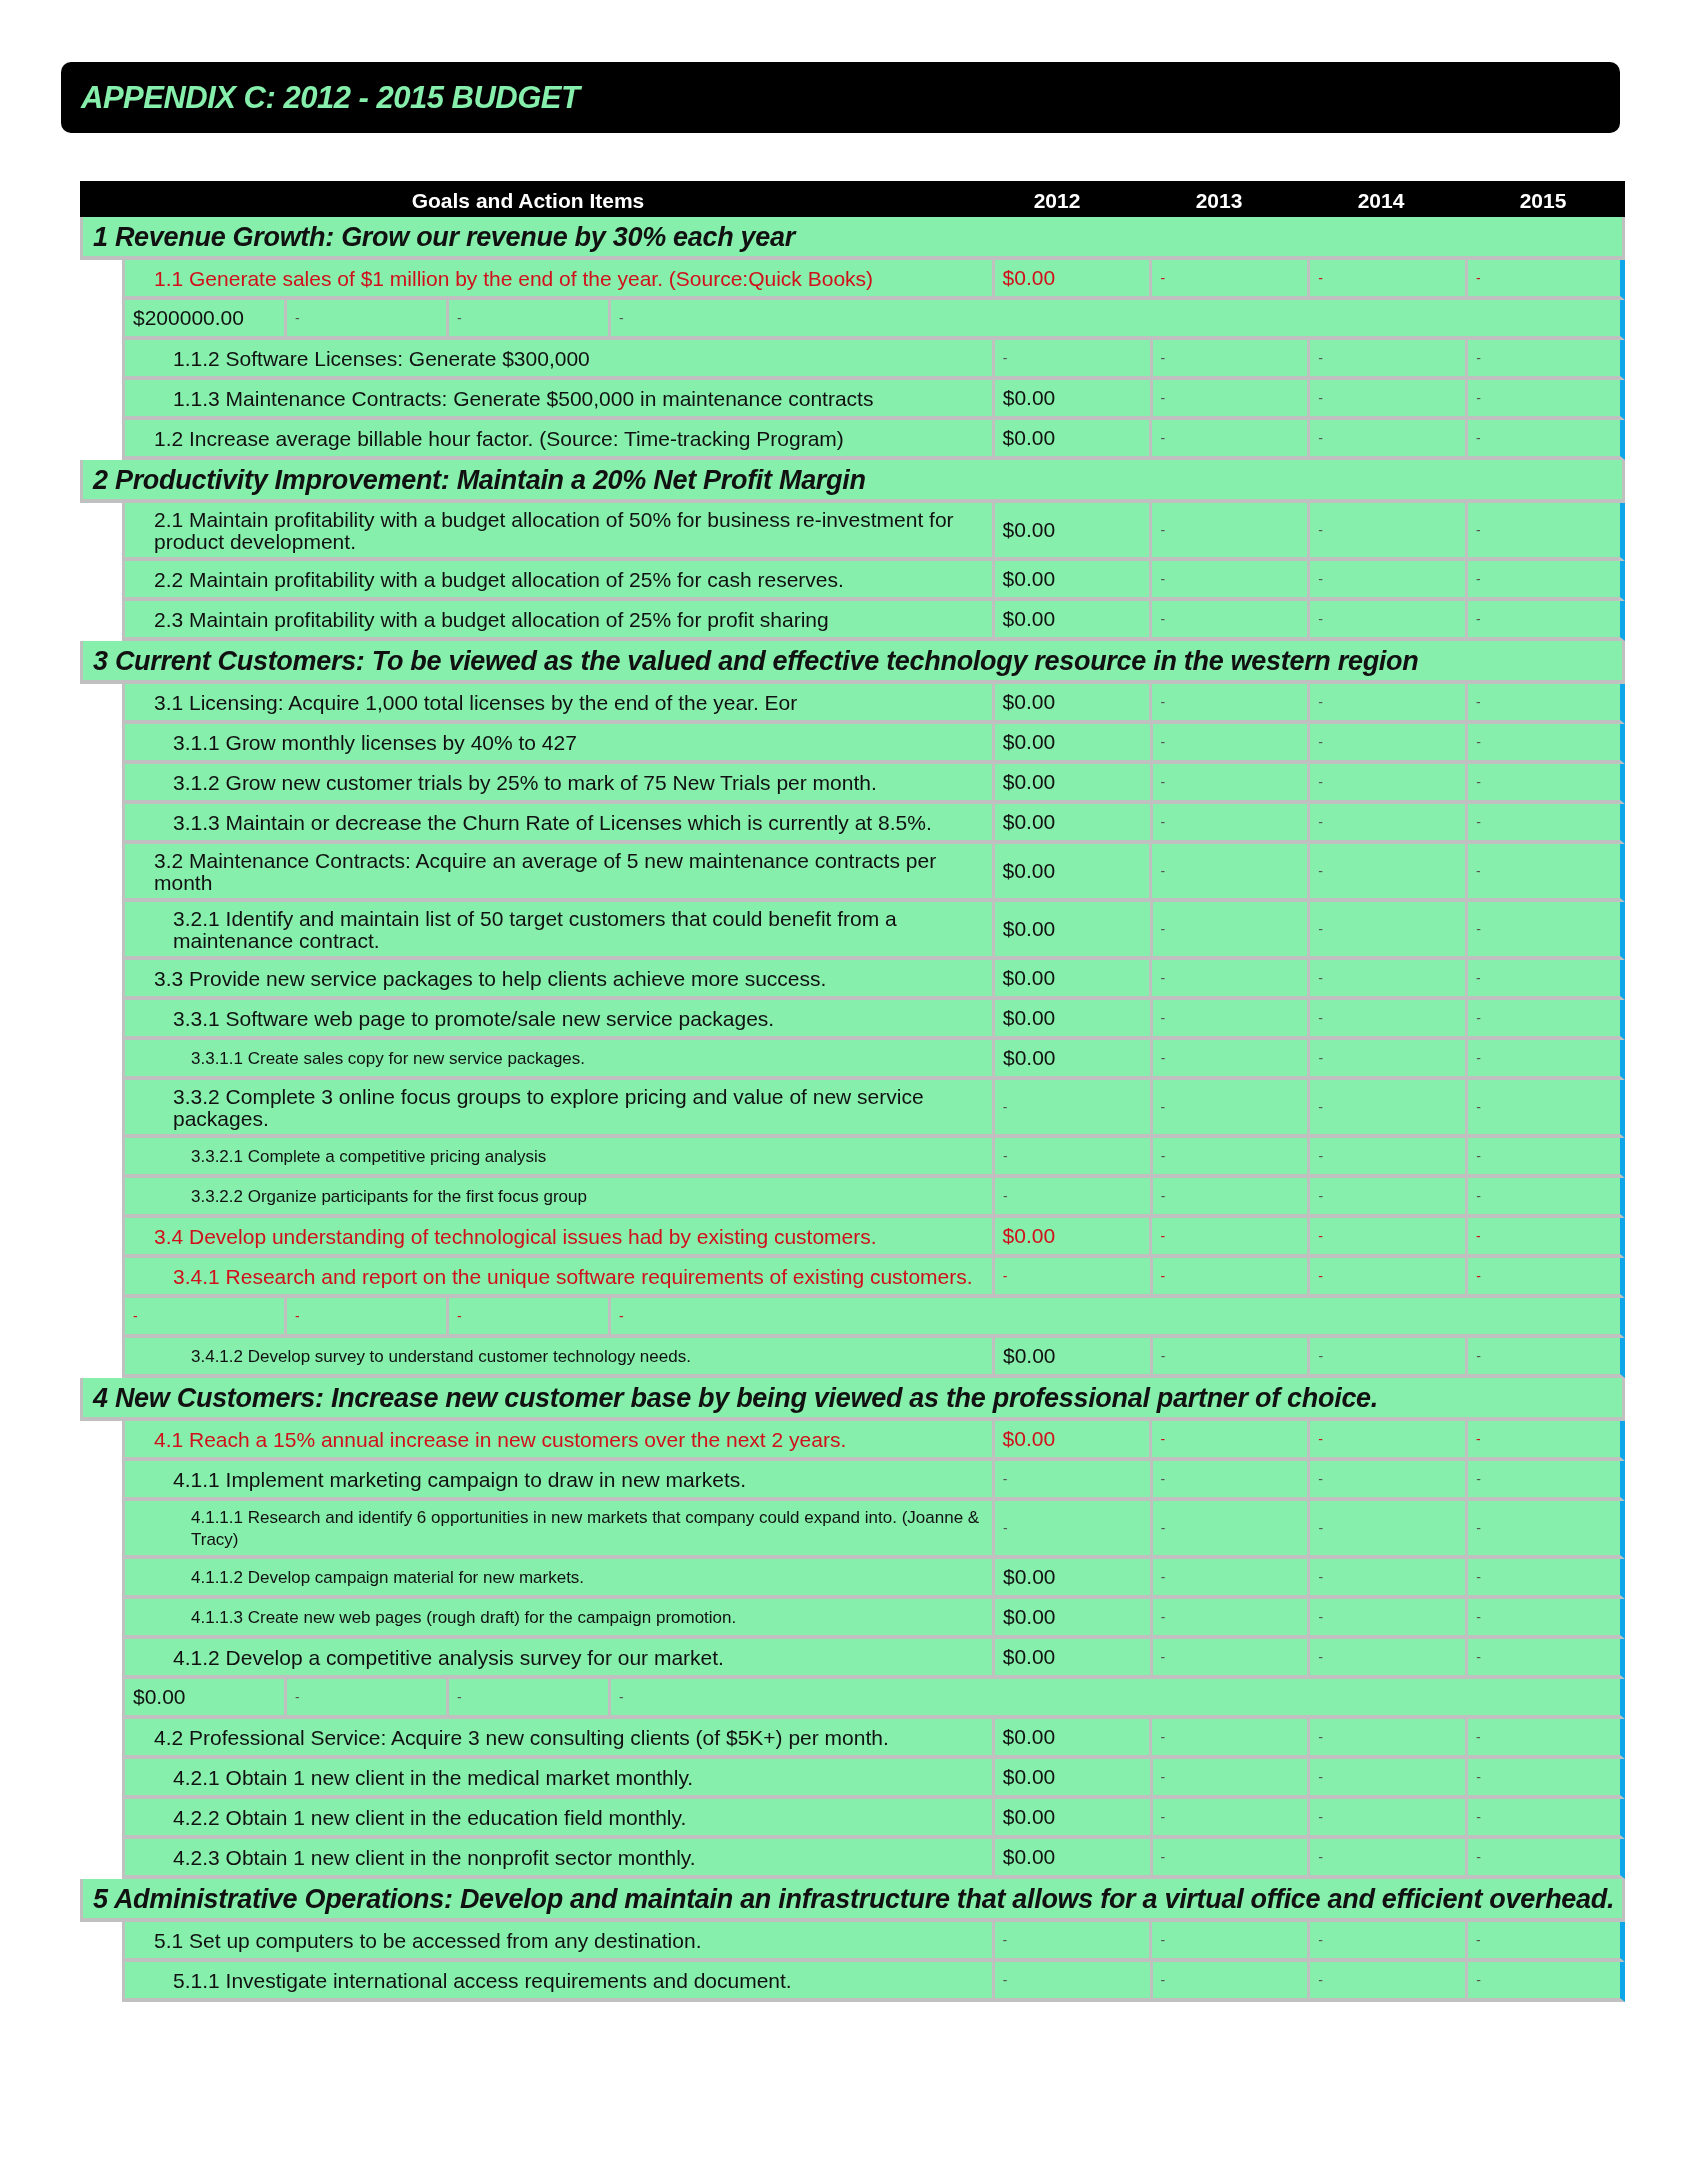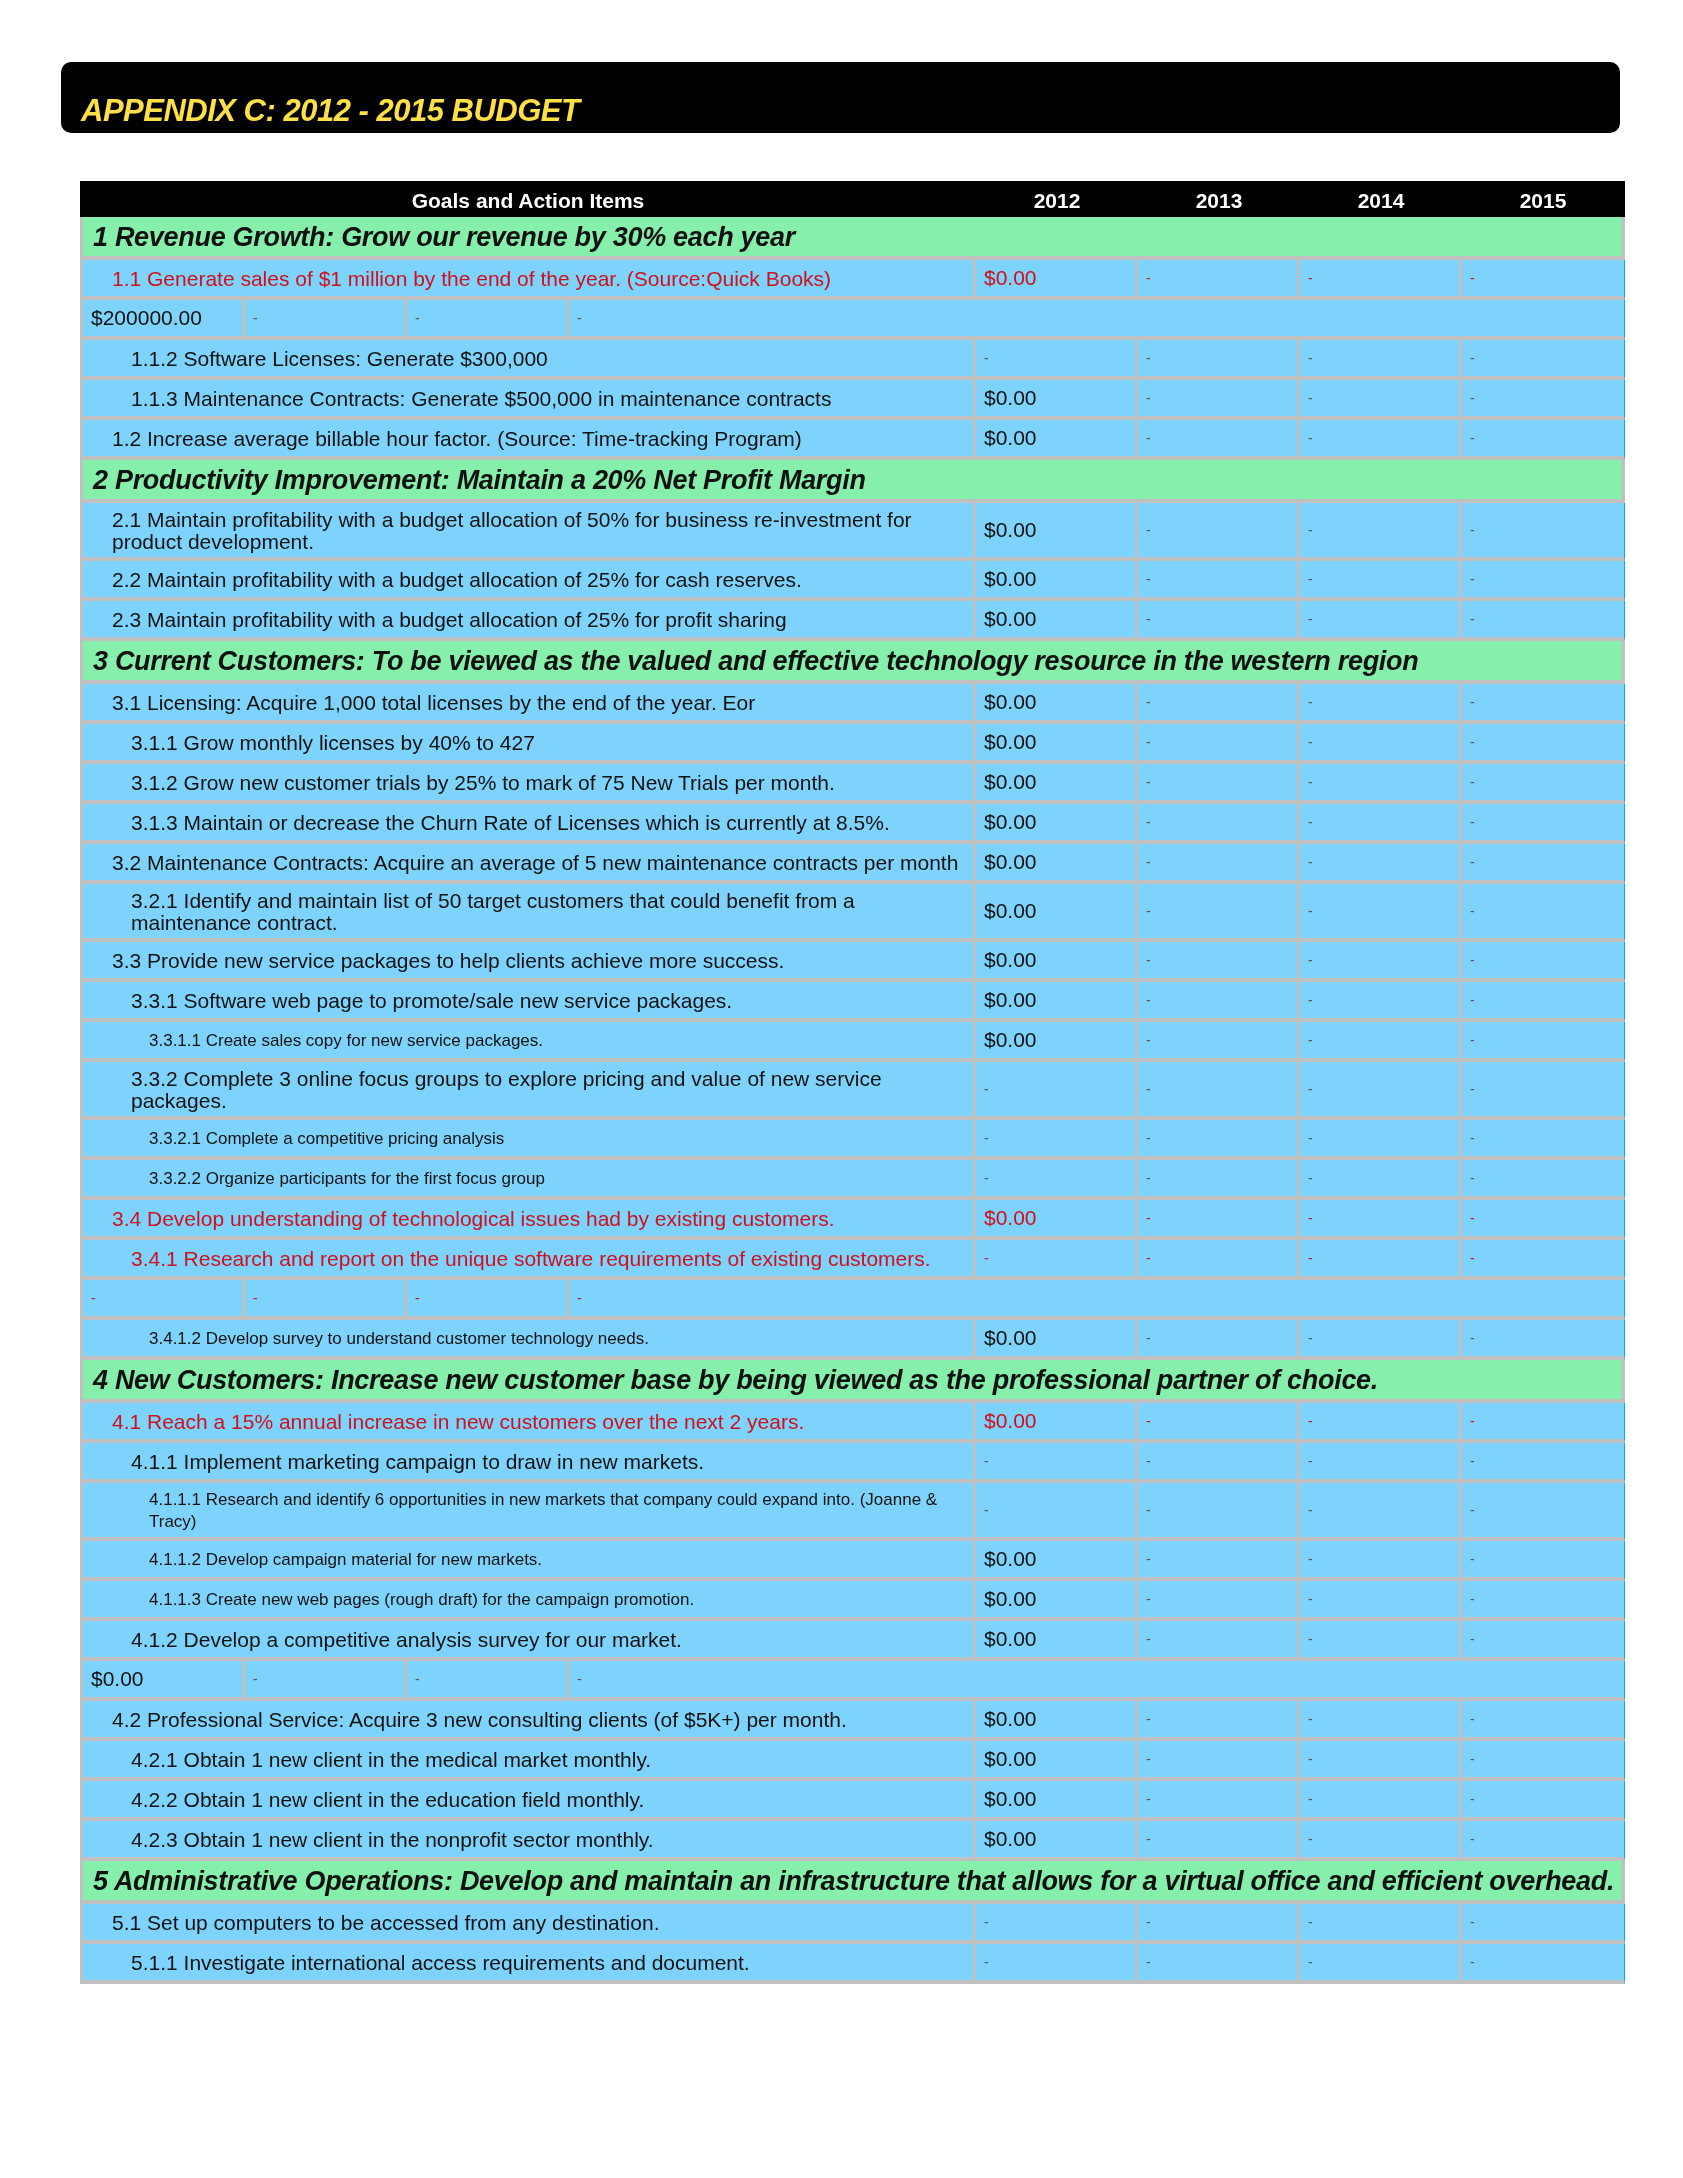--- a/index.html
+++ b/index.html
@@ -1,30 +1,30 @@
 <!DOCTYPE html>
 <html><head>
 <meta charset="utf-8">
 <style>
   html, body { margin: 0; padding: 0; background: #ffffff; }
   body { width: 1683px; height: 2178px; position: relative; overflow: hidden;
          font-family: "Liberation Sans", sans-serif; color: #111; }
   .banner { position: absolute; left: 61px; top: 62px; width: 1559px; height: 71px;
             background: #000; border-radius: 10px; }
-  .banner-title { position: absolute; left: 20px; top: 18px; color: #fde047;
-                  font-size: 31px; font-weight: bold; font-style: italic; letter-spacing: -0.5px; margin-top: 13px; }
+  .banner-title { position: absolute; left: 20px; top: 18px; color: #86efac;
+                  font-size: 31px; font-weight: bold; font-style: italic; letter-spacing: -0.5px; }
   .table { position: absolute; left: 80px; top: 181px; width: 1545px; }
   .thead { display: flex; height: 36px; background: #000; color: #fff; font-weight: bold; font-size: 21px; }
   .thead .c-goal { width: 896px; text-align: center; line-height: 40px; }
   .thead .c-year { width: 162px; text-align: center; line-height: 40px; }
   .group { background: #86efac; border-left: 3px solid #c0c0c0; border-right: 3px solid #c0c0c0;
            border-bottom: 4px solid #c0c0c0; padding: 6px 5px 4px 10px;
            font-weight: bold; font-style: italic; font-size: 27px; line-height: 29px; letter-spacing: -0.3px; }
-  .row { display: flex; border-left: 3px solid #c0c0c0; border-right: 1px solid #0ea5e9;
-         border-bottom: 4px solid #c0c0c0; background: #7dd3fc; min-height: 36px; }
+  .row { display: flex; border-left: 3px solid #c0c0c0; border-right: 5px solid #0ea5e9;
+         border-bottom: 4px solid #c0c0c0; background: #86efac; min-height: 36px; margin-left: 42px; }
   .row .c-goal { width: 893px; box-sizing: border-box; padding: 6px 8px 4px 0; font-size: 21px; line-height: 22px;
                  display: flex; align-items: center; border-right: 3px solid #c0c0c0; }
   .row .c-year { width: 162px; box-sizing: border-box; padding-left: 8px; font-size: 21px;
                  display: flex; align-items: center; border-right: 3px solid #c0c0c0; }
   .row .c-year:last-child { border-right: none; width: 156px; }
   .row .c-year.dash { font-size: 14px; color: #555; }
   .lvl2 { padding-left: 29px !important; }
   .lvl3 { padding-left: 48px !important; }
   .lvl4 { padding-left: 66px !important; font-size: 17px !important; }
   .red, .red .c-goal, .red .c-year { color: #d0101b !important; }

